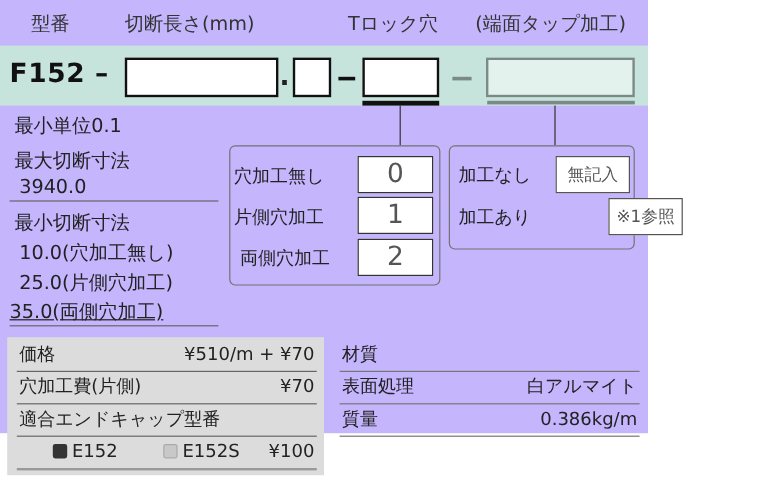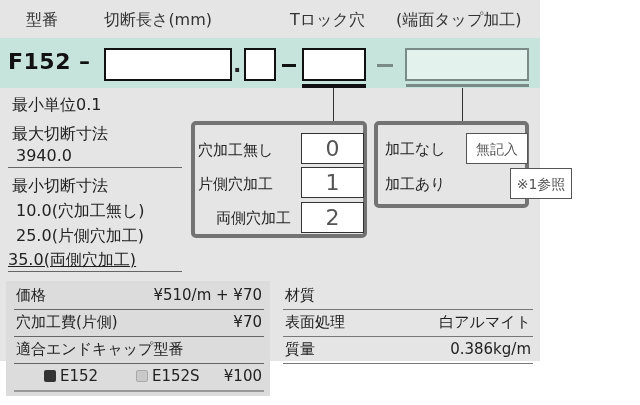--- a/index.html
+++ b/index.html
@@ -1,34 +1,34 @@
 <!DOCTYPE html>
 <html><head>
 <meta charset="utf-8">
 <style>
   html, body { margin: 0; padding: 0; }
   body {
     width: 640px; height: 405px; background: #ffffff; position: relative; overflow: hidden;
     font-family: "DejaVu Sans", "Liberation Sans", sans-serif; color: #222;
   }
-  .panel { position: absolute; left: 0; top: 0; width: 540px; height: 361px; background: #e5e5e5; }
+  .panel { position: absolute; left: 0; top: 0; width: 540px; height: 361px; background: #c4b5fd; }
   .abs { position: absolute; white-space: nowrap; }
   .hdr { font-size: 16px; color: #333; top: 10px; }
   .band { position: absolute; left: 0; top: 38px; width: 540px; height: 50px; background: #c6e4dc; }
   .model { left: 8px; top: 49px; font-size: 22px; font-weight: bold; color: #111; letter-spacing: 0.5px; }
   .inp { position: absolute; background: #fff; border: 2px solid #111; box-sizing: border-box; }
   .inp.dis { background: #e3f2ed; border: 2px solid #7a8a86; }
   .dash { position: absolute; height: 3px; background: #111; }
   .dash.dis { background: #7a8a86; }
   .uline { position: absolute; height: 4px; background: #111; }
   .uline.dis { background: #7a8a86; }
   .vline { position: absolute; width: 1px; background: #333; }
   .lft { font-size: 16px; color: #222; left: 12px; }
   .hr { position: absolute; height: 1px; background: #666; }
-  .box { position: absolute; border: 4px solid #737373; border-radius: 5px; box-sizing: border-box; }
+  .box { position: absolute; border: 1px solid #737373; border-radius: 5px; box-sizing: border-box; }
   .opt-label { font-size: 15px; color: #222; }
   .code { position: absolute; border: 1px solid #333; background: #fff; box-sizing: border-box; font-size: 22px; color: #555; text-align: center; line-height: 30px; }
   .code2 { position: absolute; border: 1px solid #555; background: #fff; box-sizing: border-box; font-size: 14px; color: #555; text-align: center; line-height: 30px; }
   .price { position: absolute; left: 6px; top: 281px; width: 264px; height: 115px; background: #dcdcdc; }
   .prow { position: absolute; left: 8px; width: 250px; height: 26px; border-bottom: 1px solid #666; font-size: 15px; }
   .prow .l { position: absolute; left: 2px; top: 3px; }
   .prow .r { position: absolute; right: 2px; top: 3px; }
   .spec { position: absolute; left: 283px; width: 250px; height: 26px; border-bottom: 1px solid #777; font-size: 15px; }
   .spec .l { position: absolute; left: 2px; top: 3px; }
   .spec .r { position: absolute; right: 2px; top: 3px; }
@@ -67,21 +67,21 @@
   <span class="abs lft" style="top:201px; left:16px;">10.0(穴加工無し)</span>
   <span class="abs lft" style="top:226px; left:16px;">25.0(片側穴加工)</span>
   <span class="abs lft" style="top:250px; left:8px;text-decoration:underline;">35.0(両側穴加工)</span>
   <div class="hr" style="left:8px; top:271px; width:174px;"></div>
 
   <div class="box" style="left:191px; top:121px; width:176px; height:117px;">
     <span class="abs opt-label" style="left:3px; top:16px;">穴加工無し</span>
     <div class="code" style="left:106px; top:8px; width:63px; height:31px;">0</div>
     <span class="abs opt-label" style="left:3px; top:50px;">片側穴加工</span>
     <div class="code" style="left:106px; top:42px; width:63px; height:31px;">1</div>
-    <span class="abs opt-label" style="left:21px; top:84px;text-align:center;">両側穴加工</span>
+    <span class="abs opt-label" style="left:8px; top:84px;text-align:center;">両側穴加工</span>
     <div class="code" style="left:106px; top:77px; width:63px; height:31px;">2</div>
   </div>
 
   <div class="box" style="left:374px; top:121px; width:155px; height:87px;">
     <span class="abs opt-label" style="left:7px; top:15px;">加工なし</span>
     <div class="code2" style="left:88px; top:8px; width:62px; height:31px;">無記入</div>
     <span class="abs opt-label" style="left:7px; top:50px;">加工あり</span>
     <div class="code2" style="left:88px; top:43px; width:62px; height:31px;margin-left:44px;">※1参照</div>
   </div>
 

